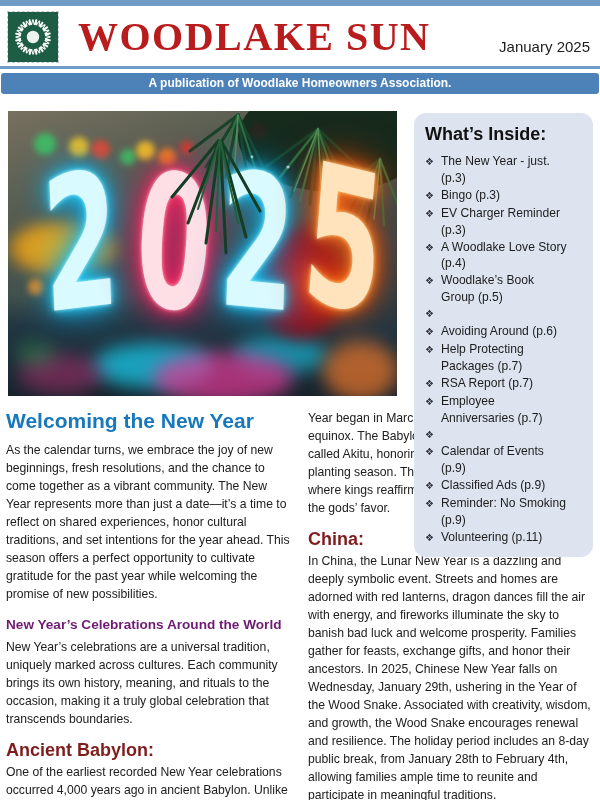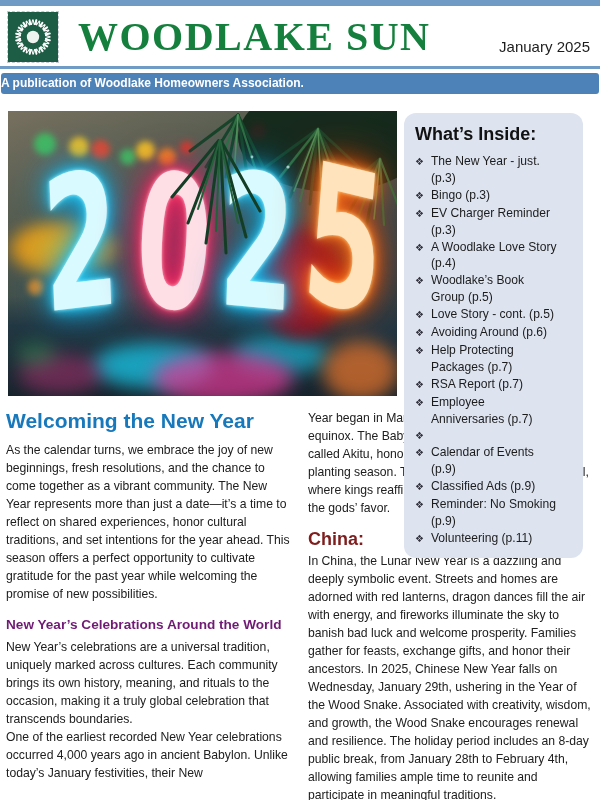--- a/index.html
+++ b/index.html
@@ -4,26 +4,26 @@
 <style>
   * { box-sizing: border-box; margin: 0; padding: 0; }
   html, body { width: 600px; height: 800px; background: #ffffff; overflow: hidden;
     font-family: "Liberation Sans", sans-serif; color: #1f1f1f; }
 
   
   .topbar { height: 6px; background: #6f9bc4; }
   .masthead { display: flex; align-items: center; padding: 7px 10px 4px 8px; height: 58px; }
   .logo { width: 50px; height: 50px; flex: 0 0 50px; outline: 1px dashed #c3c9d1; }
   .mast-title { font-family: "Liberation Serif", serif; font-weight: bold; font-size: 40px;
-    letter-spacing: 1.5px; color: #15803d; margin-left: 20px; line-height: 1; white-space: nowrap; }
+    letter-spacing: 1.5px; color: #b91c1c; margin-left: 20px; line-height: 1; white-space: nowrap; }
   .issue-date { margin-left: auto; align-self: flex-end; padding-bottom: 5px;
     font-size: 15px; color: #1d1d1d; }
   .rule { height: 3px; background: #6f9bc4; margin-top: 2px; }
   .banner { margin: 4px 1px 0; height: 21px; background: #4d82b8; border-radius: 3px;
-    color: #ffffff; font-size: 12px; font-weight: bold; line-height: 21px; }
+    color: #ffffff; font-size: 12px; font-weight: bold; text-align: center; line-height: 21px; }
 
   
   .hero { position: relative; height: 285px; margin-top: 17px; }
 
   
   .photo { position: absolute; left: 8px; top: 0; width: 389px; height: 285px; overflow: hidden;
     background: linear-gradient(160deg, #77705f 0%, #5a5f52 22%, #42504b 45%, #2e4146 68%, #203238 100%); }
   .blob { position: absolute; border-radius: 50%; }
   .bokeh { filter: blur(3px); opacity: .9; }
   .warm-blob { left: -25px; top: 95px; width: 160px; height: 85px; border-radius: 50%;
@@ -50,21 +50,21 @@
   .neon-pink { color: #ffdfe6; text-shadow: 0 0 5px #ffb9cd, 0 0 14px #ff4a72,
     0 0 30px #f21d5a, 0 0 55px #e3126e; }
   .neon-orange { color: #ffe3bd; text-shadow: 0 0 5px #ffcf8a, 0 0 14px #ff9232,
     0 0 30px #ff5d08, 0 0 55px #ef3d00; }
   .digits-reflect { transform: translateY(160px) scaleY(-1); filter: blur(6px); opacity: .4;
     -webkit-mask-image: linear-gradient(0deg, transparent 210px, rgba(0,0,0,.9) 230px, transparent 290px);
     mask-image: linear-gradient(0deg, transparent 210px, rgba(0,0,0,.9) 230px, transparent 290px);
     z-index: 2; }
 
   
-  .toc-box { position: absolute; left: 404px; top: 2px; width: 179px; min-height: 283px;
+  .toc-box { position: absolute; left: 414px; top: 2px; width: 179px; min-height: 283px;
     background: #dde4f0; border-radius: 12px; padding: 11px 26px 10px 11px; }
   .toc-title { font-size: 18px; font-weight: bold; color: #111; margin-bottom: 8px; }
   .toc-list { list-style: none; }
   .toc-list li { display: flex; align-items: baseline; font-size: 12.1px; line-height: 16.9px;
     color: #1c1c1c; }
   .toc-list .b { font-size: 10px; margin-right: 7px; color: #33333f; flex: 0 0 auto; }
 
   
   .columns { display: flex; gap: 17px; padding: 0 6px; margin-top: 13px; }
   .col { width: 285px; font-size: 12.2px; line-height: 18px; color: #202020; }
@@ -229,21 +229,20 @@
       <li>
           <span class="b">❖</span>
           <span>A Woodlake Love Story (p.4)</span>
         </li>
       <li>
           <span class="b">❖</span>
           <span>Woodlake’s Book Group (p.5)</span>
         </li>
       <li>
           <span class="b">❖</span>
-          <span>Love Story - cont. (p.5)</span>
         </li>
       <li>
           <span class="b">❖</span>
           <span>Avoiding Around (p.6)</span>
         </li>
       <li>
           <span class="b">❖</span>
           <span>Help Protecting Packages (p.7)</span>
         </li>
       <li>
@@ -276,20 +275,21 @@
     </ul>
   </div>
 </div>
 
 <div class="columns">
   <div class="col">
     <h1>Welcoming the New Year</h1>
     <p>As the calendar turns, we embrace the joy of new beginnings, fresh resolutions, and the chance to come together as a vibrant community. The New Year represents more than just a date—it’s a time to reflect on shared experiences, honor cultural traditions, and set intentions for the year ahead. This season offers a perfect opportunity to cultivate gratitude for the past year while welcoming the promise of new possibilities.</p>
     <h2>New Year’s Celebrations Around the World</h2>
     <p>New Year’s celebrations are a universal tradition, uniquely marked across cultures. Each community brings its own history, meaning, and rituals to the occasion, making it a truly global celebration that transcends boundaries.</p>
+    <h3>Ancient Babylon:</h3>
     <p>One of the earliest recorded New Year celebrations occurred 4,000 years ago in ancient Babylon. Unlike today’s January festivities, their New</p>
   </div>
   <div class="col">
     <p>Year began in March, coinciding with the spring equinox. The Babylonians held an 11-day festival called Akitu, honoring the rebirth of nature and the planting season. This festival was a time of renewal, where kings reaffirmed their role as leaders under the gods’ favor.</p>
     <h3>China:</h3>
     <p>In China, the Lunar New Year is a dazzling and deeply symbolic event. Streets and homes are adorned with red lanterns, dragon dances fill the air with energy, and fireworks illuminate the sky to banish bad luck and welcome prosperity. Families gather for feasts, exchange gifts, and honor their ancestors. In 2025, Chinese New Year falls on Wednesday, January 29th, ushering in the Year of the Wood Snake. Associated with creativity, wisdom, and growth, the Wood Snake encourages renewal and resilience. The holiday period includes an 8-day public break, from January 28th to February 4th, allowing families ample time to reunite and participate in meaningful traditions.</p>
 
   </div>
 </div>
 

